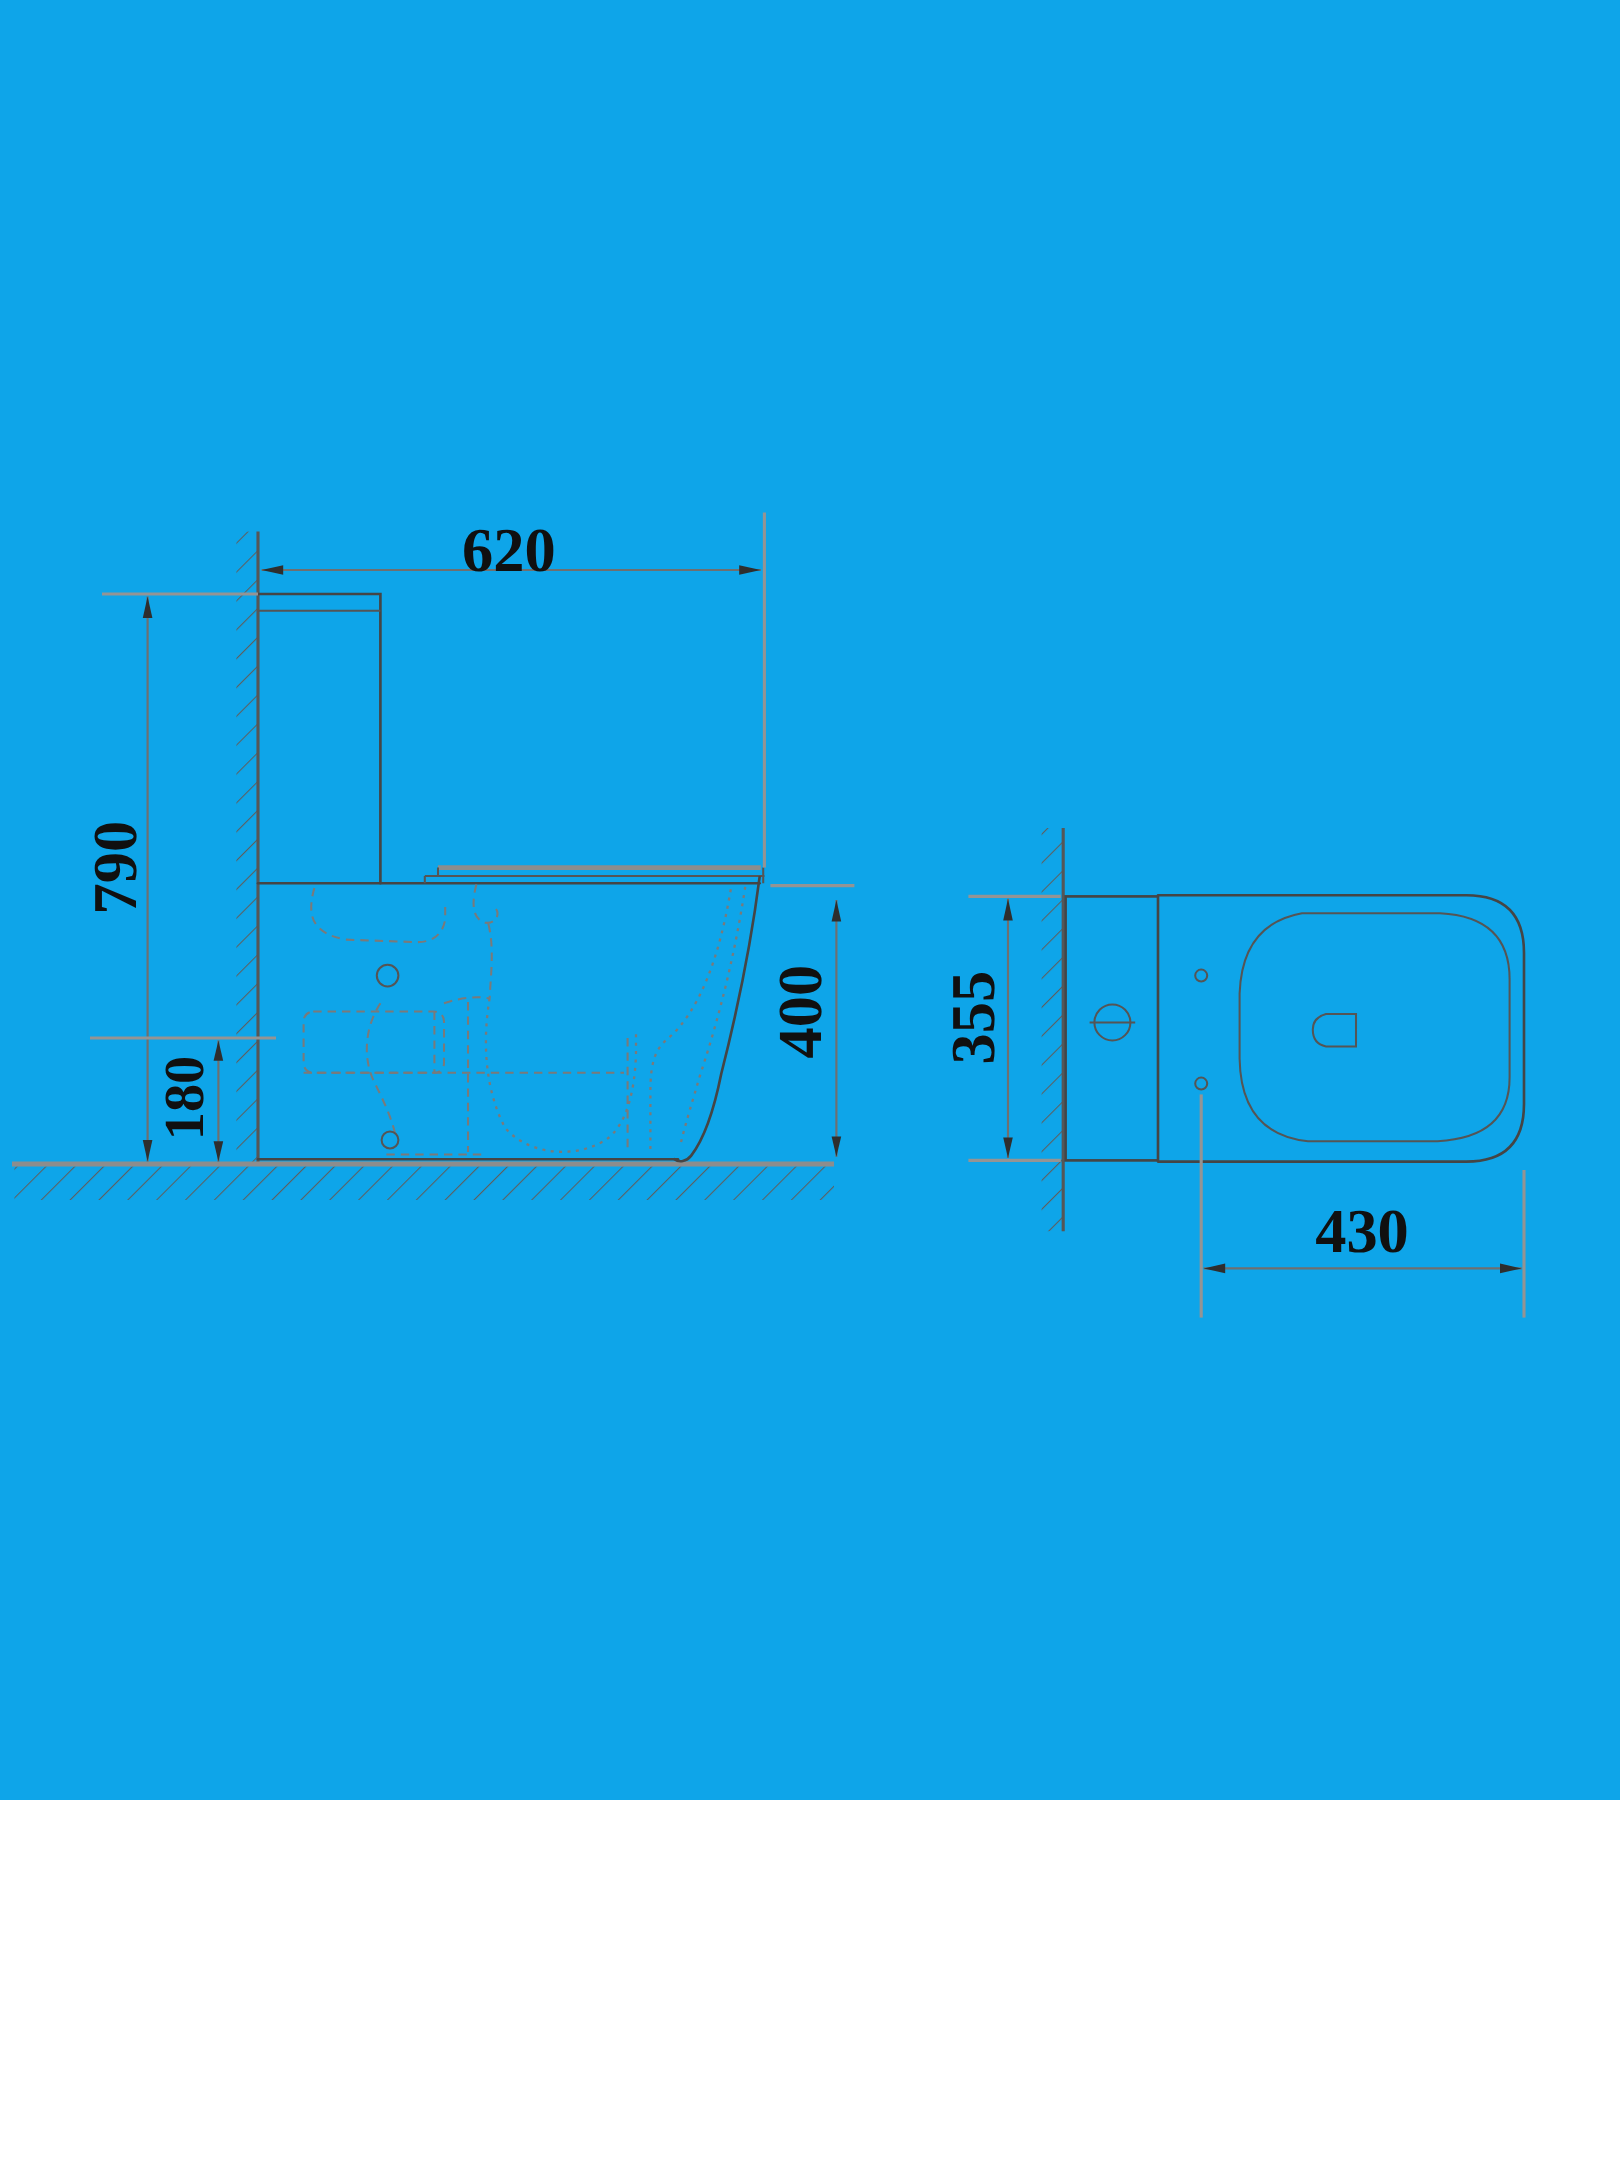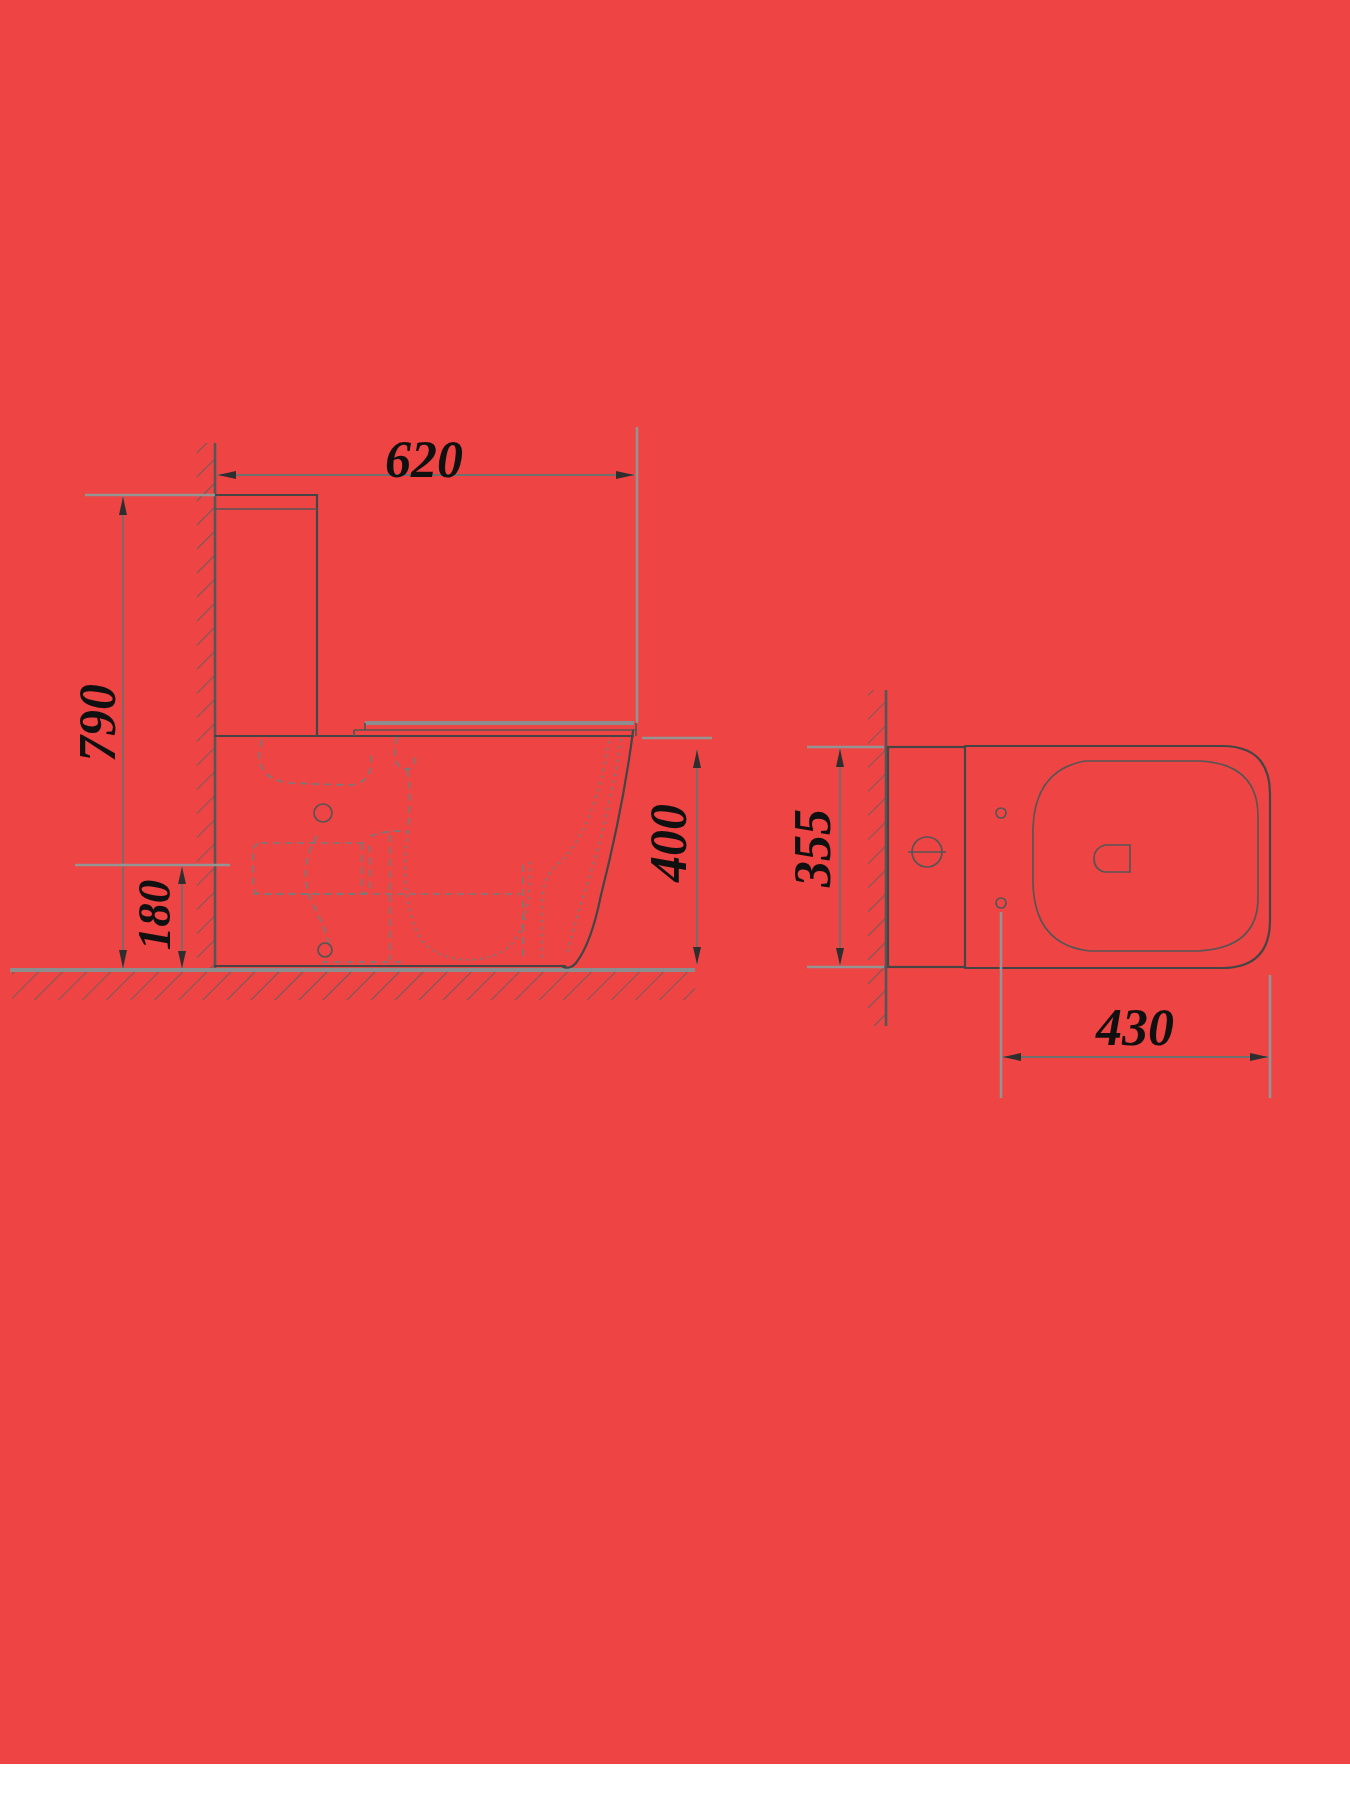--- a/index.html
+++ b/index.html
@@ -1,22 +1,21 @@
 <!DOCTYPE html>
 <html><head>
 <meta charset="utf-8">
 <style>
   html, body { margin: 0; padding: 0; background: #ffffff; }
   .canvas {
     position: relative;
     width: 1350px;
-    height: 1764px;
-    background: #ef4444;
+    height: 1500px;
+    background: #0ea5e9;
     font-family: "Liberation Serif", serif;
-    font-style: italic;
   }
   svg { display: block; }
   .dim-text {
     font-family: "Liberation Serif", serif;
     font-weight: 700;
     font-size: 52px;
     fill: #101010;
   }
   .dim-text-sm { font-size: 47px; }
   .solid  { stroke: #454545; stroke-width: 2.2; fill: none; stroke-linecap: round; }

